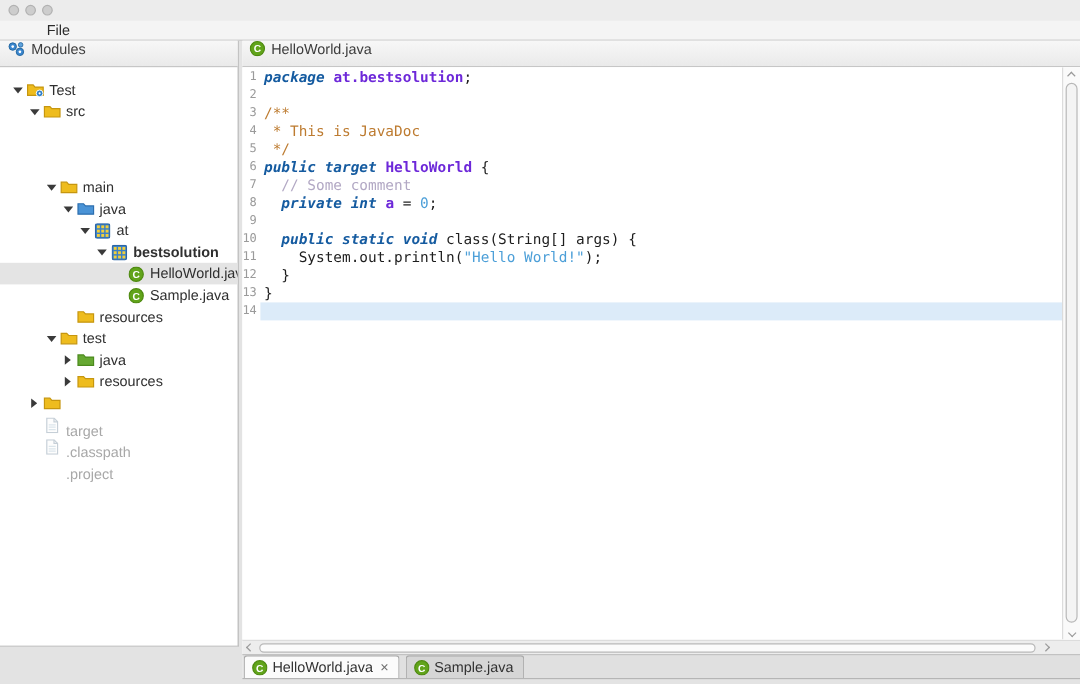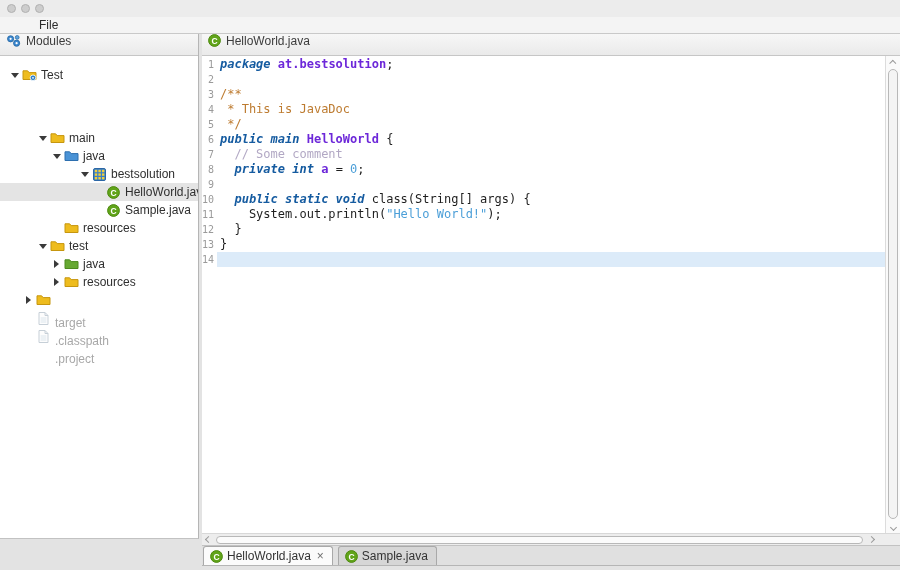--- a/index.html
+++ b/index.html
@@ -125,20 +125,31 @@
         </span>
         <span class="ticon">
           <svg width="15" height="12" viewBox="0 0 15 12" style="opacity:1">
        <path d="M1 10.5 L1 1.8 L5.6 1.8 L7.2 3.6 L14 3.6 L14 10.5 Z" fill="#eebc1e" stroke="#c6960f" stroke-width="1"></path>
             <circle cx="11" cy="8.8" r="2.8" fill="#2f80c9" stroke="#ffffff" stroke-width="0.8"></circle>
        <circle cx="11" cy="8.8" r="0.9" fill="#ffffff"></circle>
           </svg>
         </span>
         <span class="tlabel">Test</span>
       </div>
+      <div class="tree-row" style="padding-left: 22px;">
+        <span class="expander">
+          <span class="tri-open"></span>
+        </span>
+        <span class="ticon">
+          <svg width="15" height="12" viewBox="0 0 15 12" style="opacity:1">
+       <path d="M1 10.5 L1 1.8 L5.6 1.8 L7.2 3.6 L14 3.6 L14 10.5 Z" fill="#eebc1e" stroke="#c6960f" stroke-width="1"></path>
+          </svg>
+        </span>
+        <span class="tlabel">src</span>
+      </div>
       <div class="tree-row" style="padding-left: 36px; margin-top: 45px;">
         <span class="expander">
           <span class="tri-open"></span>
         </span>
         <span class="ticon">
           <svg width="15" height="12" viewBox="0 0 15 12" style="opacity:1">
        <path d="M1 10.5 L1 1.8 L5.6 1.8 L7.2 3.6 L14 3.6 L14 10.5 Z" fill="#eebc1e" stroke="#c6960f" stroke-width="1"></path>
           </svg>
         </span>
         <span class="tlabel">main</span>
@@ -147,38 +158,58 @@
         <span class="expander">
           <span class="tri-open"></span>
         </span>
         <span class="ticon">
           <svg width="15" height="12" viewBox="0 0 15 12" style="opacity:1">
        <path d="M1 10.5 L1 1.8 L5.6 1.8 L7.2 3.6 L14 3.6 L14 10.5 Z" fill="#4a93d6" stroke="#2d6faf" stroke-width="1"></path>
           </svg>
         </span>
         <span class="tlabel">java</span>
       </div>
-      <div class="tree-row" style="padding-left: 78px;">
+      <div class="tree-row" style="padding-left: 64px;">
         <span class="expander">
           <span class="tri-open"></span>
         </span>
         <span class="ticon">
           <svg width="13" height="13" viewBox="0 0 13 13">
         <rect x="0.5" y="0.5" width="12" height="12" rx="1.5" fill="#3a80c8" stroke="#2b66a6"></rect>
             <rect x="1.8" y="1.8" width="2.4" height="2.4" fill="#f2cf3a"></rect>
             <rect x="5.4" y="1.8" width="2.4" height="2.4" fill="#f2cf3a"></rect>
             <rect x="9" y="1.8" width="2.4" height="2.4" fill="#f2cf3a"></rect>
             <rect x="1.8" y="5.4" width="2.4" height="2.4" fill="#f2cf3a"></rect>
             <rect x="5.4" y="5.4" width="2.4" height="2.4" fill="#f2cf3a"></rect>
             <rect x="9" y="5.4" width="2.4" height="2.4" fill="#f2cf3a"></rect>
             <rect x="1.8" y="9" width="2.4" height="2.4" fill="#f2cf3a"></rect>
             <rect x="5.4" y="9" width="2.4" height="2.4" fill="#f2cf3a"></rect>
             <rect x="9" y="9" width="2.4" height="2.4" fill="#f2cf3a"></rect>
           </svg>
         </span>
+        <span class="tlabel">at</span>
+      </div>
+      <div class="tree-row" style="padding-left: 78px; font-weight: bold;">
+        <span class="expander">
+          <span class="tri-open"></span>
+        </span>
+        <span class="ticon">
+          <svg width="13" height="13" viewBox="0 0 13 13">
+        <rect x="0.5" y="0.5" width="12" height="12" rx="1.5" fill="#3a80c8" stroke="#2b66a6"></rect>
+            <rect x="1.8" y="1.8" width="2.4" height="2.4" fill="#f2cf3a"></rect>
+            <rect x="5.4" y="1.8" width="2.4" height="2.4" fill="#f2cf3a"></rect>
+            <rect x="9" y="1.8" width="2.4" height="2.4" fill="#f2cf3a"></rect>
+            <rect x="1.8" y="5.4" width="2.4" height="2.4" fill="#f2cf3a"></rect>
+            <rect x="5.4" y="5.4" width="2.4" height="2.4" fill="#f2cf3a"></rect>
+            <rect x="9" y="5.4" width="2.4" height="2.4" fill="#f2cf3a"></rect>
+            <rect x="1.8" y="9" width="2.4" height="2.4" fill="#f2cf3a"></rect>
+            <rect x="5.4" y="9" width="2.4" height="2.4" fill="#f2cf3a"></rect>
+            <rect x="9" y="9" width="2.4" height="2.4" fill="#f2cf3a"></rect>
+          </svg>
+        </span>
         <span class="tlabel">bestsolution</span>
       </div>
       <div class="tree-row selected" style="padding-left: 92px;">
         <span class="expander"></span>
         <span class="ticon">
           <svg width="13" height="13" viewBox="0 0 13 13">
         <circle cx="6.5" cy="6.5" r="5.9" fill="#61a41a" stroke="#4e8a10"></circle>
         <text x="6.5" y="9.6" text-anchor="middle" font-family="Liberation Sans,sans-serif" font-size="8.5" font-weight="bold" fill="#ffffff">C</text>
           </svg>
         </span>
@@ -304,21 +335,21 @@
         <div class="code-line">
           <span class="gutter">4</span>
           <span class="code-text"><span class="tok-doc"> * This is JavaDoc</span></span>
         </div>
         <div class="code-line">
           <span class="gutter">5</span>
           <span class="code-text"><span class="tok-doc"> */</span></span>
         </div>
         <div class="code-line">
           <span class="gutter">6</span>
-          <span class="code-text"><span class="tok-kw">public main</span><span> </span><span class="tok-pb">HelloWorld</span><span> {</span></span>
+          <span class="code-text"><span class="tok-kw">public target</span><span> </span><span class="tok-pb">HelloWorld</span><span> {</span></span>
         </div>
         <div class="code-line">
           <span class="gutter">7</span>
           <span class="code-text"><span class="tok-cmt">  // Some comment</span></span>
         </div>
         <div class="code-line">
           <span class="gutter">8</span>
           <span class="code-text"><span>  </span><span class="tok-kw">private int</span><span> </span><span class="tok-pb">a</span><span> = </span><span class="tok-num">0</span><span>;</span></span>
         </div>
         <div class="code-line">

